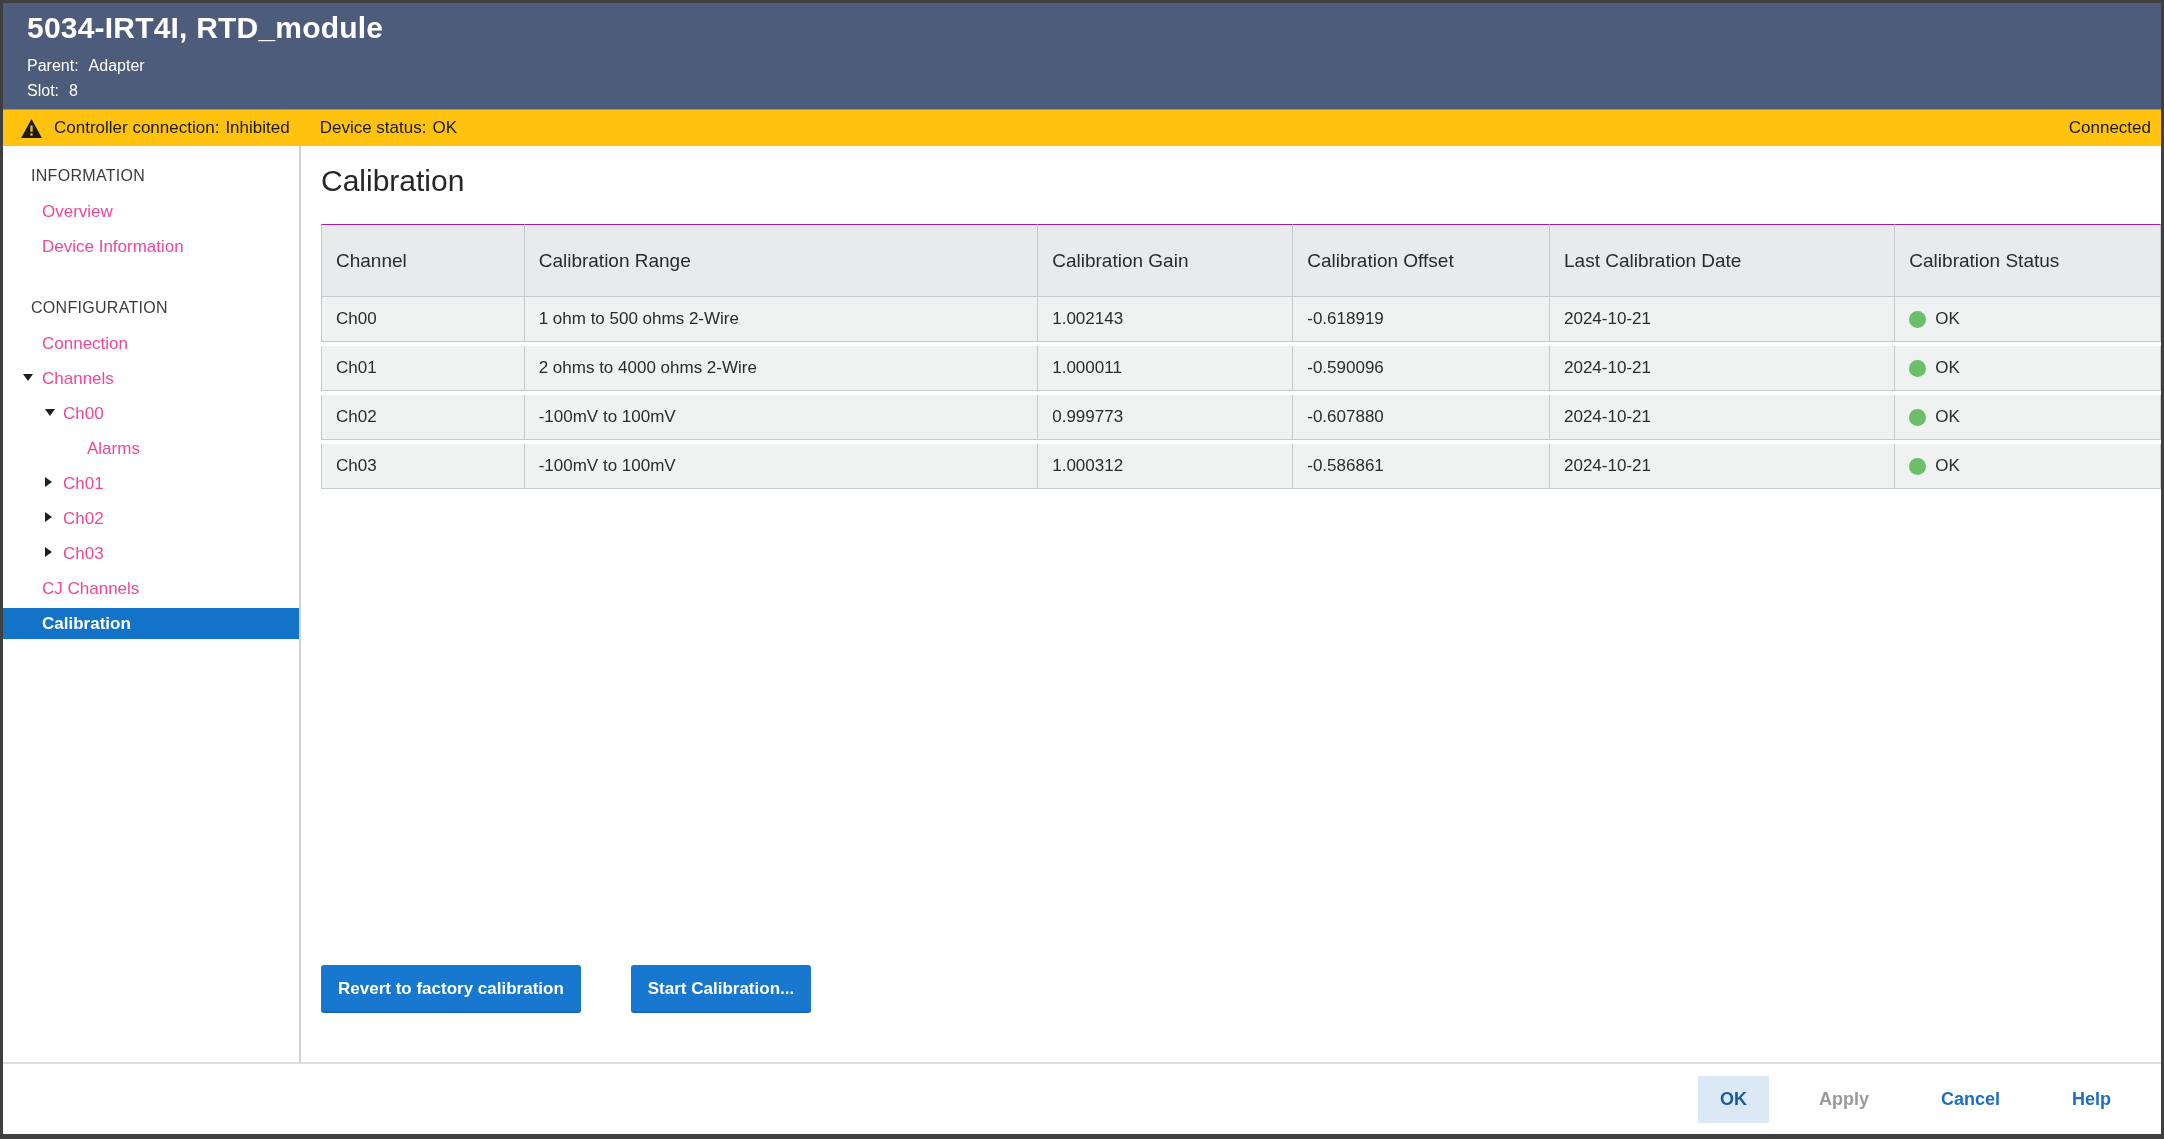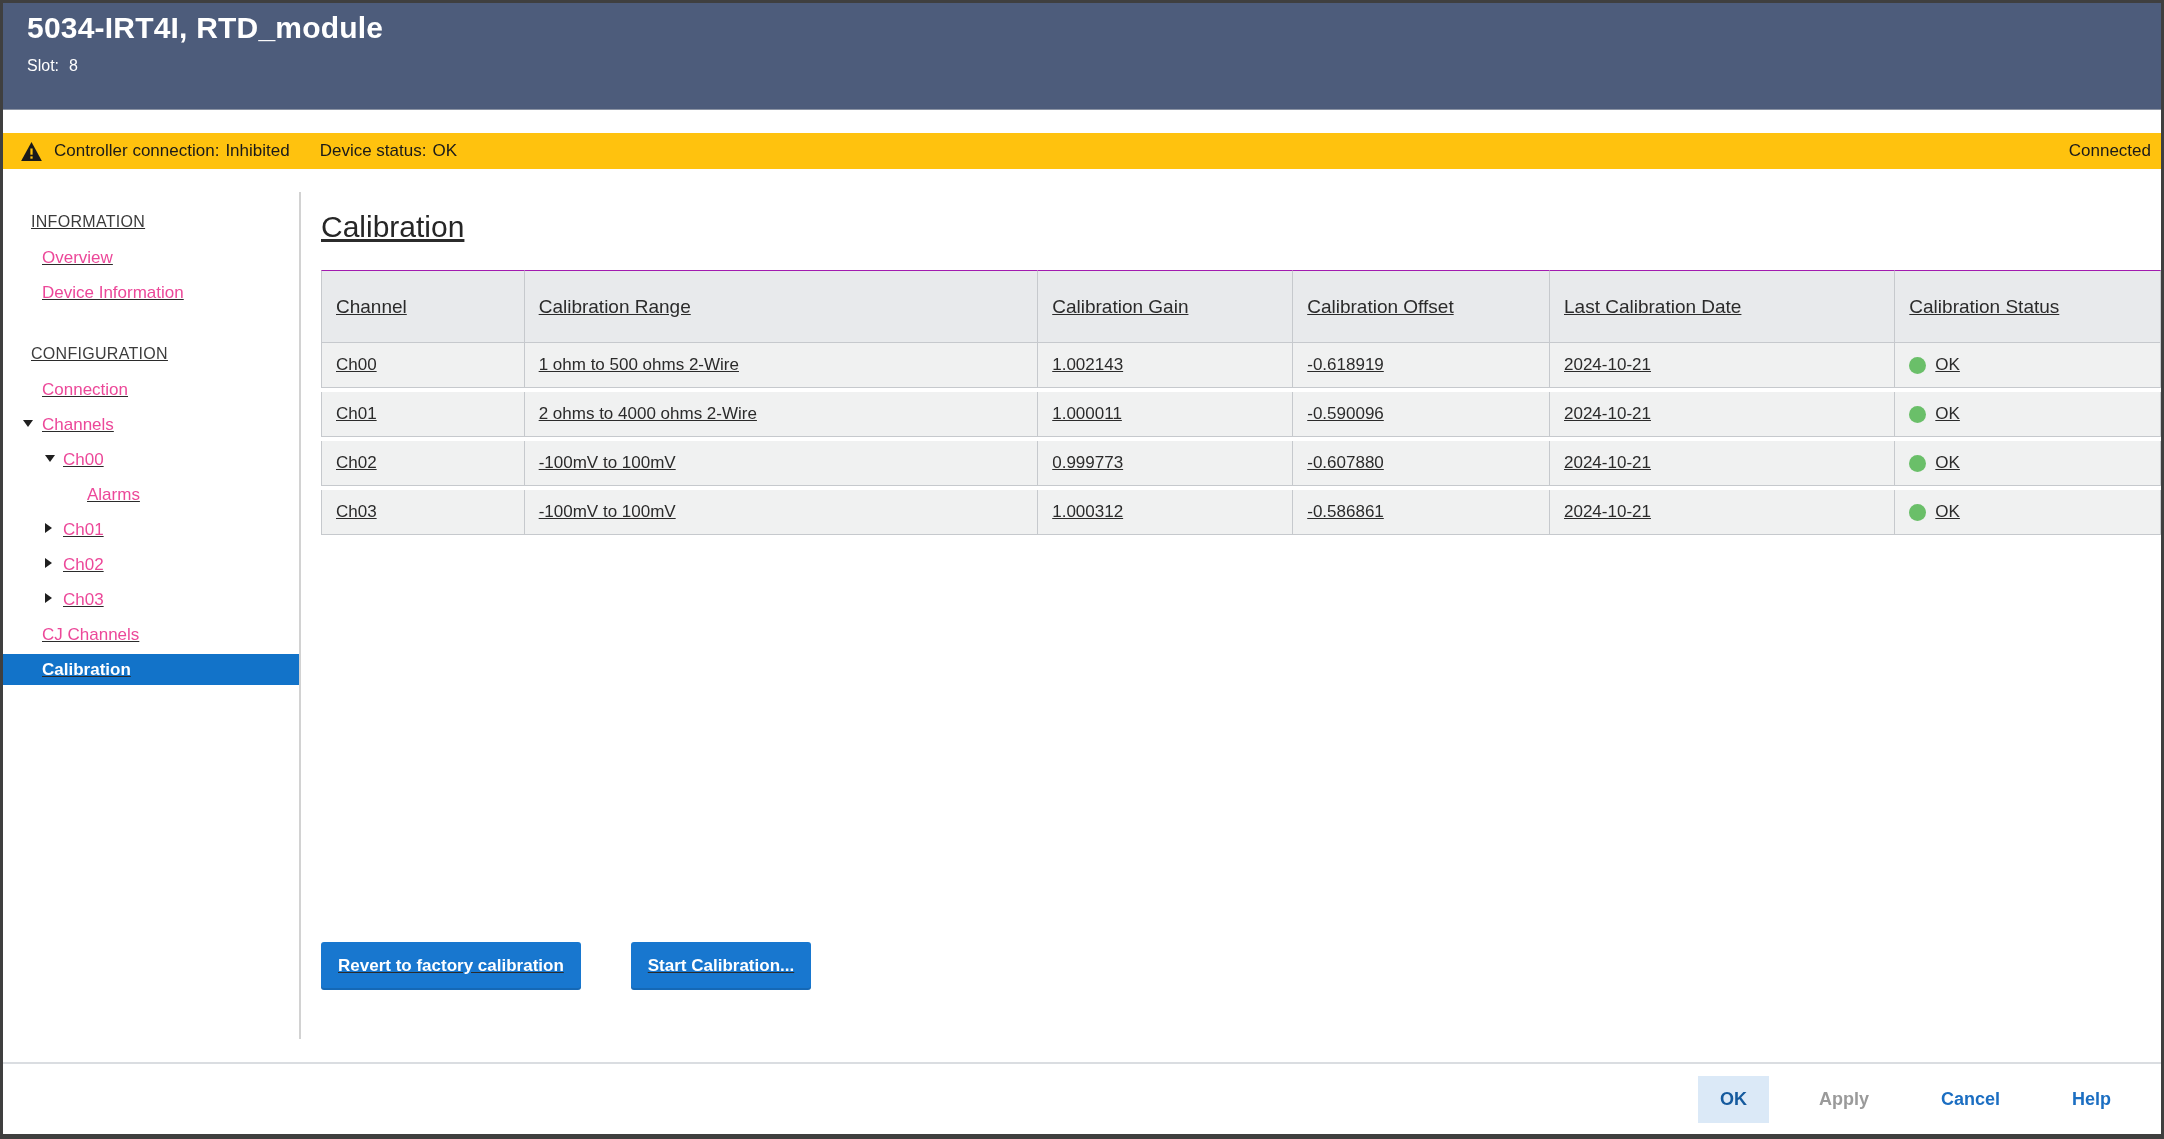--- a/index.html
+++ b/index.html
@@ -3,21 +3,21 @@
 <meta charset="utf-8">
 <style>
   * { margin:0; padding:0; box-sizing:border-box; }
   html,body { background:#ffffff; }
   body { font-family:"Liberation Sans", sans-serif; color:#2b2b2b; }
 
   .window {
     width:2164px; height:1139px;
     border:3px solid #3f3f3f; border-bottom-width:5px;
     display:flex; flex-direction:column;
-    background:#ffffff; overflow:hidden;gap:23px;
+    background:#ffffff; overflow:hidden;
   }
 
   
   .header {
     background:#4d5c7b; color:#ffffff;
     padding:8px 0 10px 24px; height:107px; flex:0 0 107px;
     border-bottom:1px solid #8b93a3;
   }
   .header h1 { font-size:30px; font-weight:bold; letter-spacing:.2px; margin-bottom:8px; }
   .header .meta { font-size:16px; line-height:25px; font-weight:400; }
@@ -30,21 +30,21 @@
     display:flex; align-items:center;
     padding:0 10px 0 18px; font-size:17px;
   }
   .alert-bar .warn { margin-right:12px; display:flex; align-items:center; }
   .alert-bar .seg { margin-right:30px; white-space:nowrap; }
   .alert-bar .seg .lbl { margin-right:6px; }
   .alert-bar .spacer { flex:1; }
   .alert-bar .conn { font-size:17px; }
 
   
-  .body { flex:1; display:flex; min-height:0;text-decoration:underline; }
+  .body { flex:1; display:flex; min-height:0; }
 
   .sidebar {
     flex:0 0 298px; width:298px;
     border-right:2px solid #d2d2d2;
     padding-top:12px; font-size:17px; overflow:hidden;
   }
   .nav-heading {
     color:#3c3c3c; font-size:16px; padding-left:28px;
     height:36px; line-height:36px; letter-spacing:.3px;
   }
@@ -107,20 +107,23 @@
   .footer .f-btn.ok { background:#dbe9f7; color:#155a9e; }
   .footer .f-btn.disabled { color:#9a9a9a; cursor:default; }
 </style>
 </head>
 <body>
 
 <div class="window">
 
   <div class="header">
     <h1>5034-IRT4I, RTD_module</h1>
+    <div class="meta">
+      <span class="lbl">Parent:</span><span>Adapter</span>
+    </div>
     <div class="meta">
       <span class="lbl">Slot:</span><span>8</span>
     </div>
   </div>
 
   <div class="alert-bar">
     <span class="warn">
       <svg width="21" height="19" viewBox="0 0 24 22">
         <path d="M12 0 L24 22 H0 Z" fill="#1a1a1a"></path>
         <rect x="10.7" y="7.5" width="2.6" height="7.2" fill="#ffc20e"></rect>

